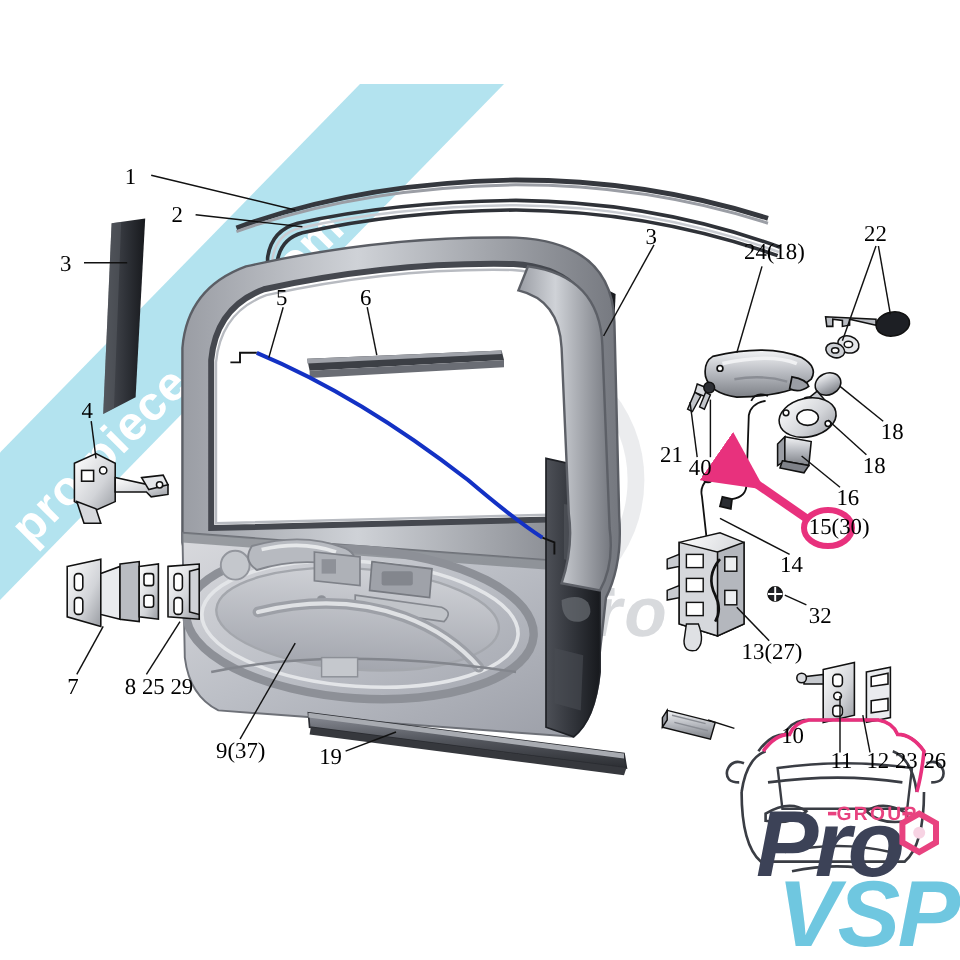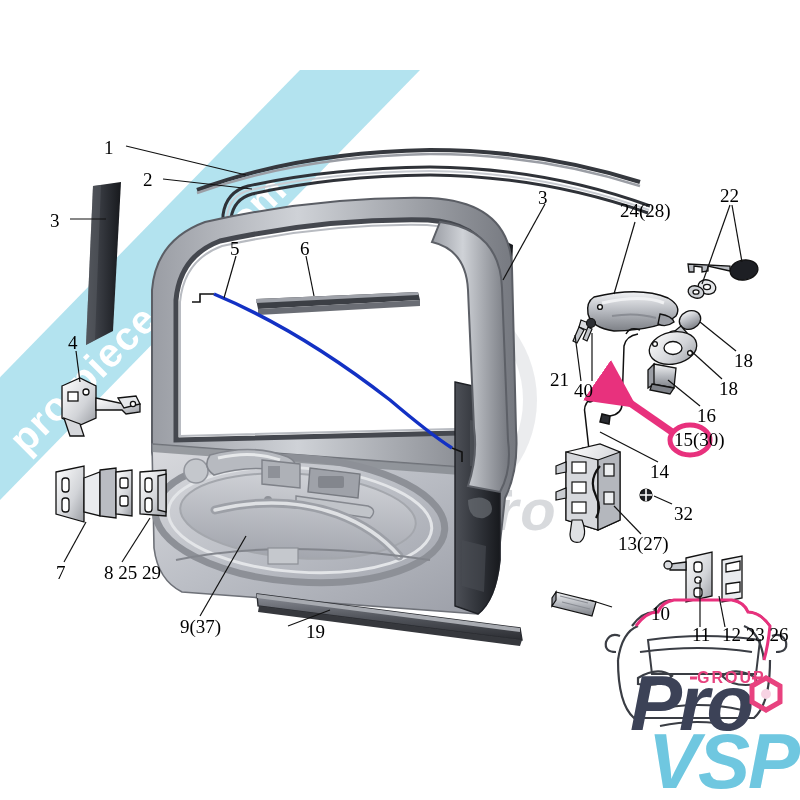--- a/index.html
+++ b/index.html
@@ -368,25 +368,25 @@
   <div class="lbl" style="left:180px;top:617px;">9(37)</div>
   <div class="lbl" style="left:614px;top:604px;margin-left:37px;">10</div>
   <div class="lbl" style="left:692px;top:625px;">11</div>
   <div class="lbl" style="left:722px;top:625px;">12 23 26</div>
   <div class="lbl" style="left:618px;top:534px;font-family:Liberation Serif, serif;">13(27)</div>
   <div class="lbl" style="left:650px;top:462px;">14</div>
   <div class="lbl" style="left:674px;top:430px;">15(30)</div>
   <div class="lbl" style="left:697px;top:406px;">16</div>
   <div class="lbl" style="left:719px;top:379px;">18</div>
   <div class="lbl" style="left:734px;top:351px;text-align:right;">18</div>
-  <div class="lbl" style="left:266px;top:622px;margin-left:40px;">19</div>
+  <div class="lbl" style="left:266px;top:622px;">19</div>
   <div class="lbl" style="left:574px;top:381px;">40</div>
   <div class="lbl" style="left:550px;top:370px;">21</div>
   <div class="lbl" style="left:720px;top:186px;">22</div>
-  <div class="lbl" style="left:620px;top:201px;">24(28)</div>
+  <div class="lbl" style="left:620px;top:201px;">24(18)</div>
   <div class="lbl" style="left:674px;top:504px;">32</div>
 
   <svg class="layer">
     <text class="logo-pro" x="630" y="730">Pro</text>
     <text class="logo-vsp" x="648" y="788">VSP</text>
     <text class="logo-group" x="697" y="683">GROUP</text>
     <line x1="690" y1="678" x2="697" y2="678" stroke="#e8427f" stroke-width="3"></line>
     <line x1="752" y1="678" x2="760" y2="678" stroke="#e8427f" stroke-width="3"></line>
     <polygon points="752,686 766,678 780,686 780,702 766,710 752,702" fill="none" stroke="#e8427f" stroke-width="5"></polygon>
     <circle cx="766" cy="694" r="5" fill="#f7d3e3"></circle>

